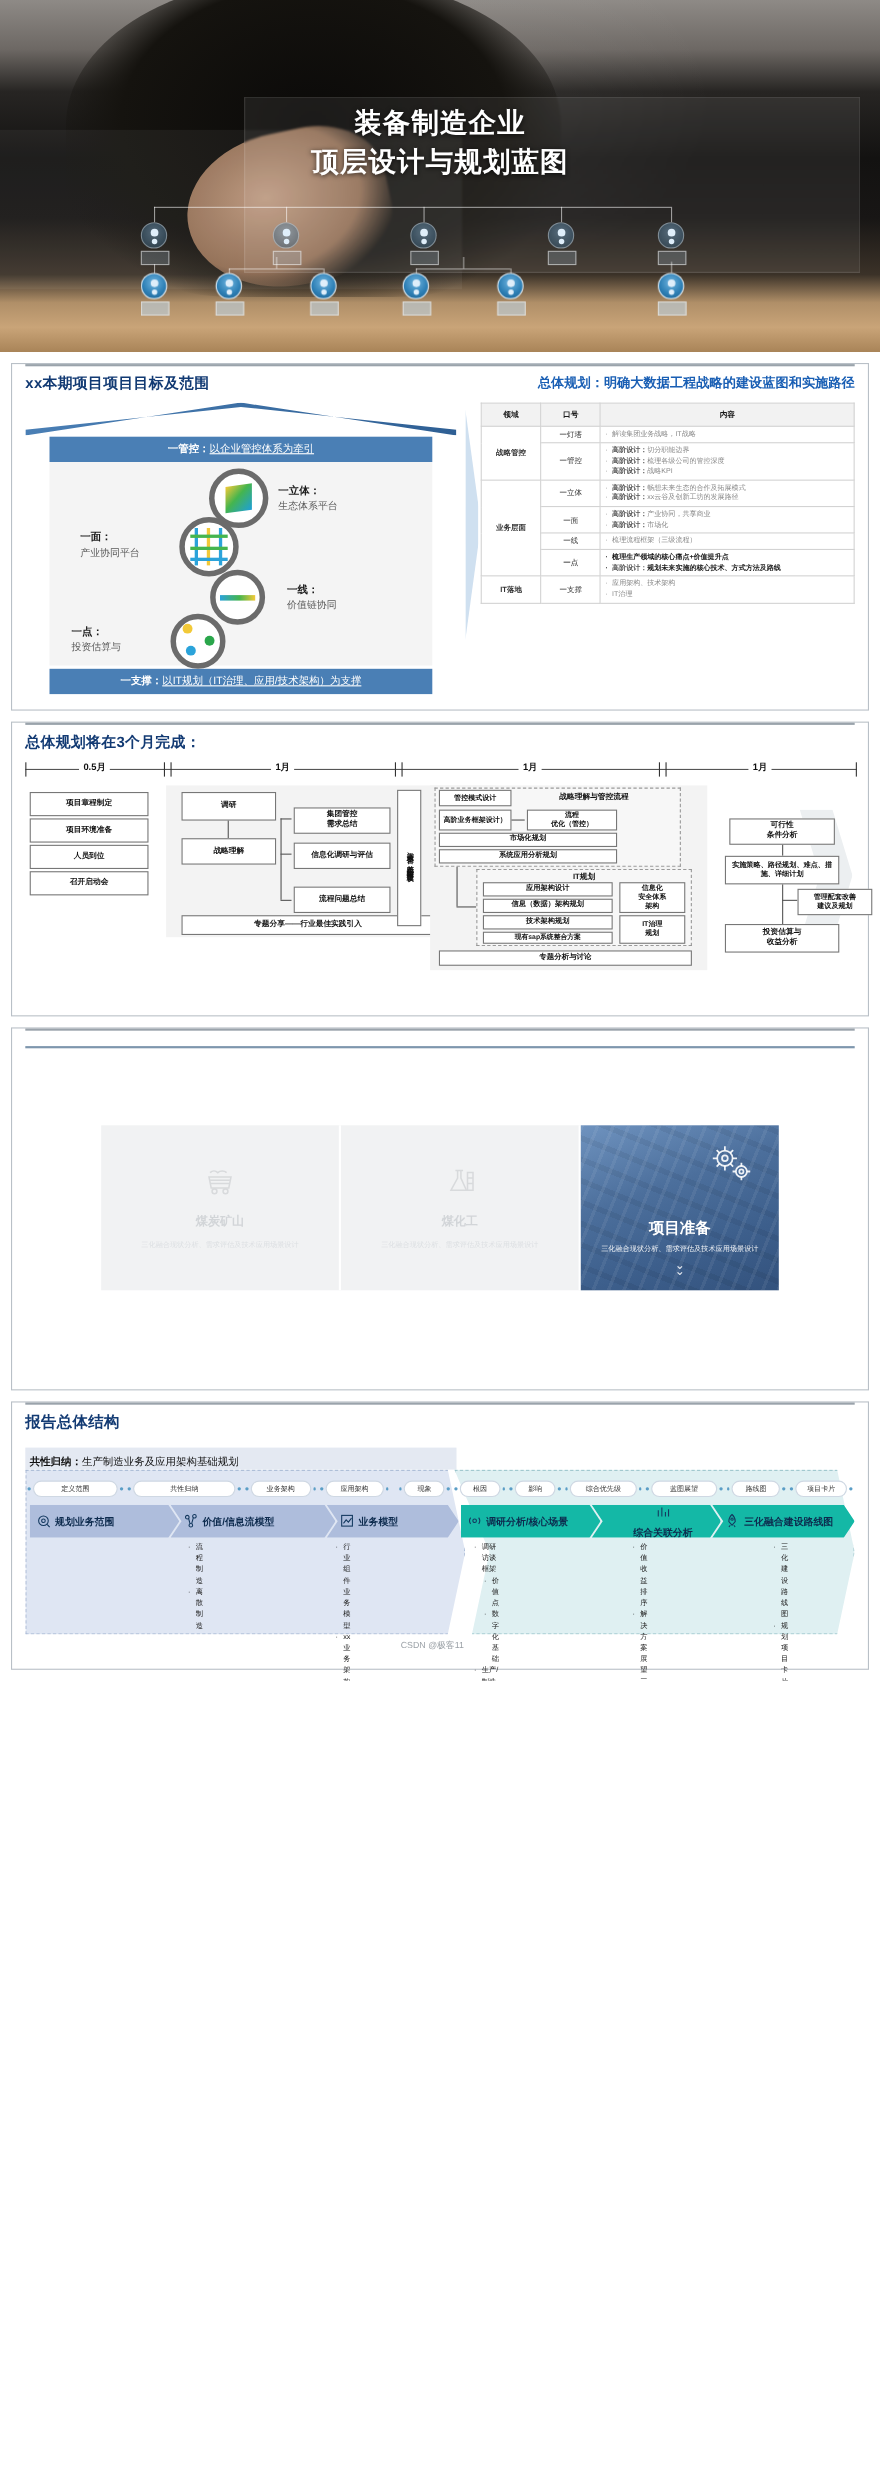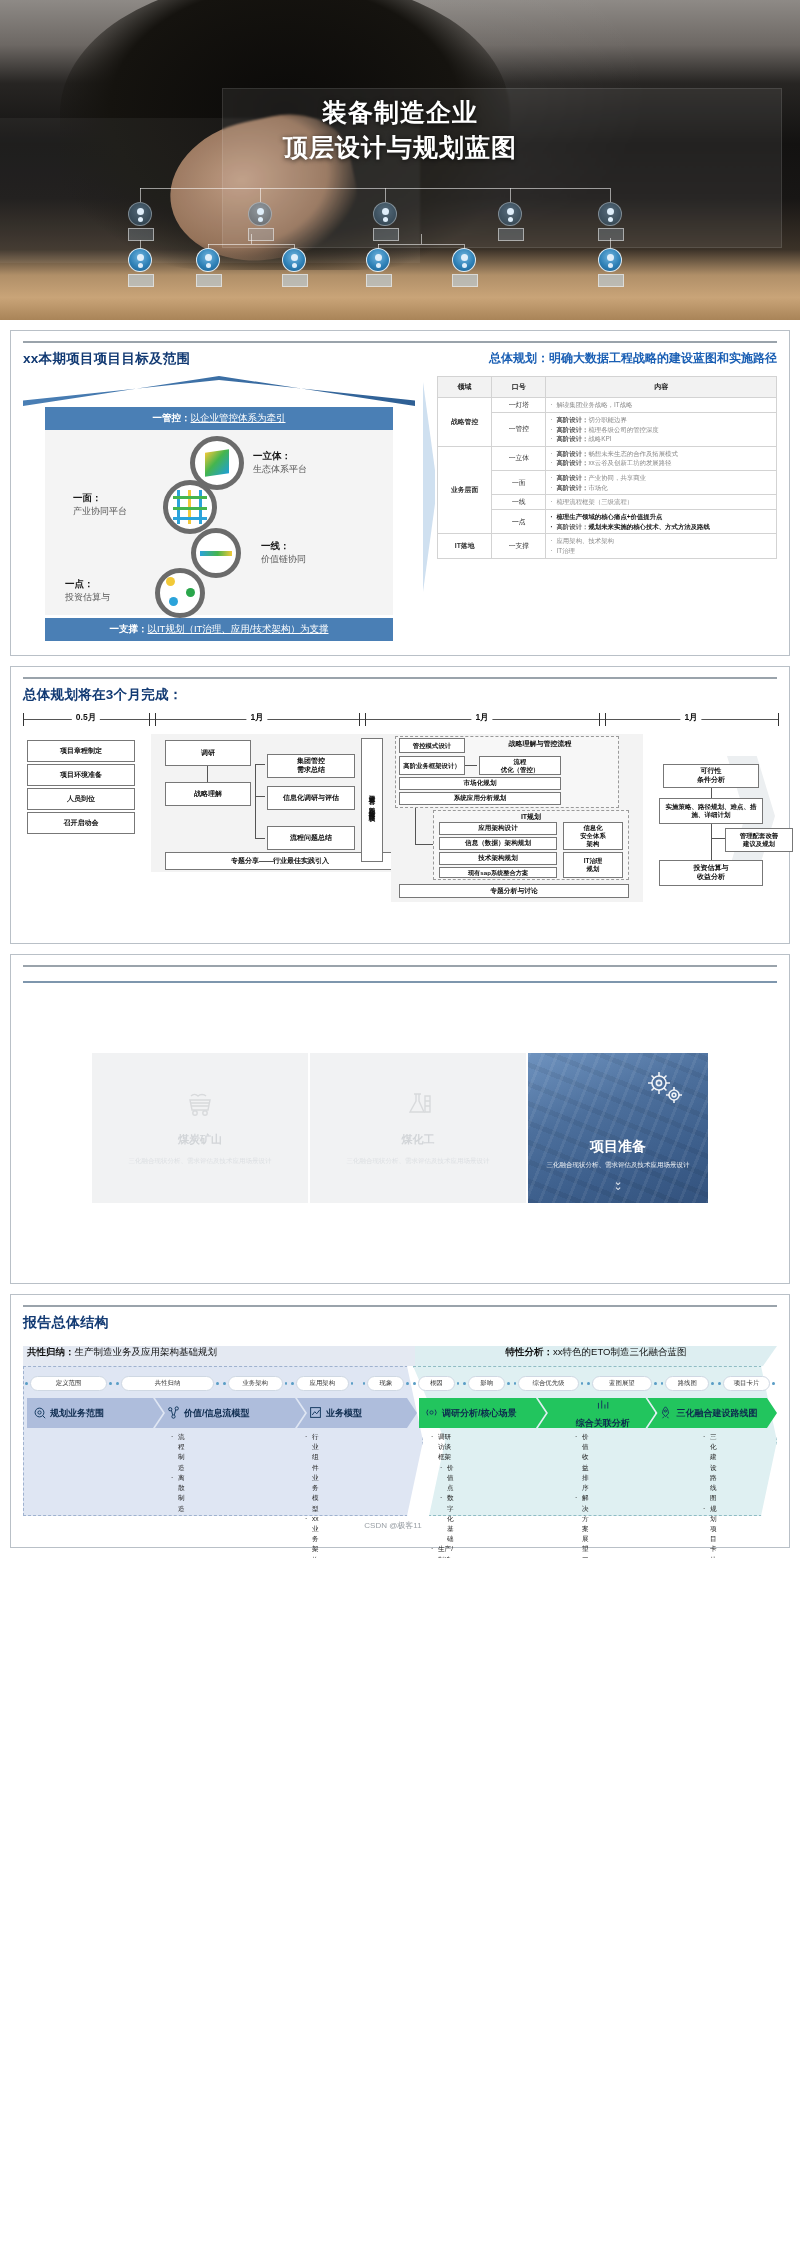--- a/index.html
+++ b/index.html
@@ -47,21 +47,21 @@
   .node .av::after{ content:""; position:absolute; left:50%; top:5px; width:7px; height:7px;
      margin-left:-3.5px; border-radius:50%; background:#dfeefa; box-shadow:0 8px 0 -1px #dfeefa; }
   .node .card{ width:26px; height:13px; margin-top:2px; background:rgba(190,215,235,.55);
      border:1px solid rgba(255,255,255,.5); }
   .node.dim .av{ background:radial-gradient(circle at 50% 36%, rgba(120,160,190,.55), rgba(40,80,110,.5));
      border-color:rgba(255,255,255,.35);}
   .node.dim .card{ background:rgba(160,185,205,.25); }
 
   
   .slide { width:780px; margin:10px auto; background:#fff;
-           border:1px solid #b9c0c7; padding:10px 12px 14px; position:relative; }
+           border:1px solid #b9c0c7; padding:0 12px 14px; position:relative; }
   .slide-rule { height:2px; background:#9aa3ab; margin-bottom:7px; }
   .s-title { font-size:13.5px; font-weight:bold; color:#123a73; letter-spacing:.3px; }
   .s-title-row { display:flex; justify-content:space-between; align-items:flex-start; gap:16px; }
   .s-title-right { font-size:12px; font-weight:bold; color:#1a5fb4; }
 
   
   .s2-body { display:flex; gap:8px; margin-top:8px; }
   .s2-left { width:392px; position:relative; }
   .roofwrap{ position:relative; height:30px; }
   .roof { width:100%; height:30px;
@@ -143,21 +143,21 @@
   .bcard .mach{ position:absolute; inset:0; opacity:.30;
      background:repeating-linear-gradient(112deg, rgba(255,255,255,.22) 0 3px, rgba(255,255,255,0) 3px 13px),
                 repeating-linear-gradient(22deg, rgba(0,0,0,.18) 0 5px, rgba(0,0,0,0) 5px 18px);}
   .bcard .gear{ position:absolute; right:22px; top:16px; color:rgba(255,255,255,.9);}
   .bcard .bt{ font-size:14px; font-weight:bold; z-index:2;}
   .bcard .bs{ font-size:6.5px; margin-top:5px; opacity:.92; z-index:2; text-align:center;}
   .bcard .chev{ margin-top:9px; z-index:2; opacity:.85; line-height:.45; font-size:11px;}
 
   
   .s5-head{ display:flex; margin-top:14px; font-size:9.5px; height:20px;}
-  .s5-h{ display:flex; align-items:flex-start; padding-left:4px;}
+  .s5-h{ display:flex; align-items:flex-end; padding-left:4px;}
   .s5-h.a{ width:392px; background:#e4e9f2; color:#111;}
   .s5-h.b{ flex:1; background:#ddeef1; color:#111; justify-content:center;
      clip-path:polygon(0 0,100% 0,calc(100% - 14px) 100%,0 100%); padding-left:0;}
   .s5-h b{ font-weight:bold;}
   .pipe{ position:relative; height:150px; margin-top:0;}
   .pipe-bgA{ position:absolute; left:0; top:0; width:400px; height:150px;
      background:#dfe6f3; border:1px dashed #9fb2cf;
      clip-path:polygon(0 0,calc(100% - 16px) 0,100% 50%,calc(100% - 16px) 100%,0 100%);}
   .pipe-bgB{ position:absolute; left:390px; top:0; right:0; height:150px;
      background:#dff0f2; border:1px dashed #8fbcc4;
@@ -166,21 +166,21 @@
   .pill{ background:#fff; border:1px solid #cfd8e3; border-radius:9px; height:15px;
      display:flex; align-items:center; justify-content:center; font-size:6.4px;
      color:#333; padding:0 6px; white-space:nowrap;}
   .pdot{ width:3px;height:3px;border-radius:50%;background:#5b9ec6; margin:0 2px;}
   .barA,.barB{ position:absolute; top:32px; height:30px; display:flex; z-index:3;}
   .seg{ display:flex; align-items:center; gap:4px; color:#0d2b4e; font-weight:bold;
      font-size:9px; padding-left:12px; margin-right:-8px;
      clip-path:polygon(0 0,calc(100% - 10px) 0,100% 50%,calc(100% - 10px) 100%,0 100%,10px 50%);}
   .seg:first-child{ clip-path:polygon(0 0,calc(100% - 10px) 0,100% 50%,calc(100% - 10px) 100%,0 100%); padding-left:6px;}
   .segA{ background:#aebddc;}
-  .segB{ background:#22c55e;}
+  .segB{ background:#14b8a6;}
   .bul{ position:absolute; top:66px; font-size:6.6px; color:#222; line-height:1.55;}
   .bul li{ list-style:none; position:relative; padding-left:7px;}
   .bul li::before{ content:"·"; position:absolute; left:0;}
   .bul li.sub{ padding-left:16px;}
   .bul li.sub::before{ left:9px;}
   .wm{ text-align:center; font-size:8px; color:#9aa0a6; padding:4px 14px 2px 0;}
 </style>
 </head>
 <body>
 
@@ -556,24 +556,20 @@
 
   <div class="slide">
     <div class="slide-rule"></div>
     <div class="s-title" style="font-size:14px;">报告总体结构</div>
 
     <div class="s5-head">
       <div class="s5-h a">
         <b>共性归纳：</b>
           <span>生产制造业务及应用架构基础规划</span>
       </div>
-      <div class="s5-h b">
-        <b>特性分析：</b>
-          <span>xx特色的ETO制造三化融合蓝图</span>
-      </div>
     </div>
 
     <div class="pipe">
       <div class="pipe-bgA"></div>
       <div class="pipe-bgB"></div>
       <div class="pills" id="pills-row">
           <div class="pdot"></div>
           <div class="pill" style="width: 86px;">定义范围</div>
           <div class="pdot"></div>
           <div class="pdot"></div>

